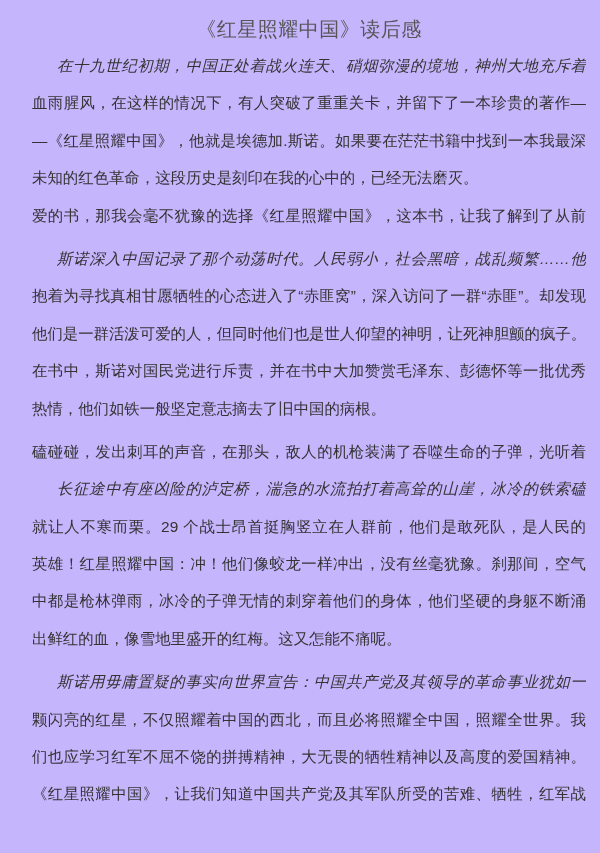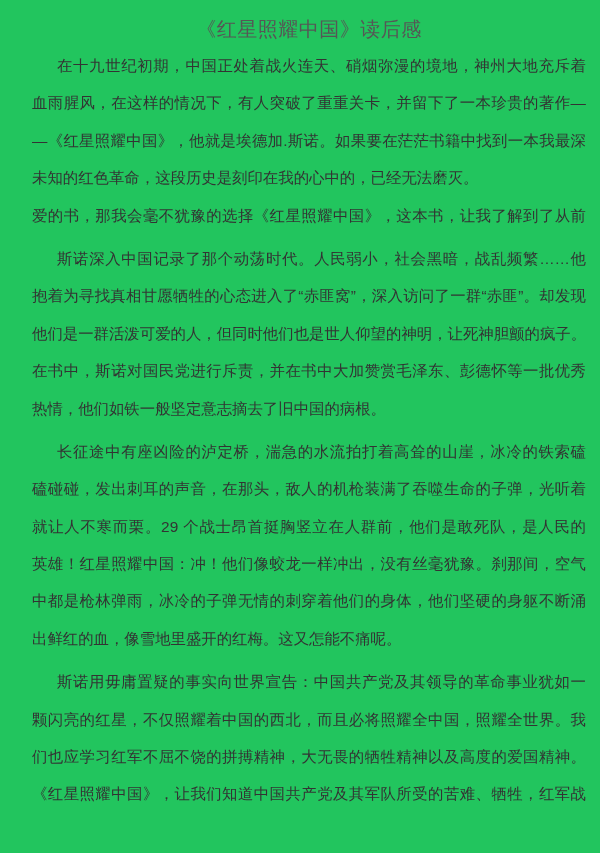--- a/index.html
+++ b/index.html
@@ -45,49 +45,50 @@
     height: 37.4px;
     line-height: 37.4px;
     overflow: hidden;
     white-space: nowrap;
     text-align: justify;
     text-align-last: justify;
     text-justify: inter-character;
   }
   .line.first {
     padding-left: 25px;
+    font-style: italic;
   }
   .line.end {
     text-align: left;
     text-align-last: left;
   }
 </style>
 </head>
 <body>
 
-<div class="page" style="background: #22c55e;">
+<div class="page" style="background: #c4b5fd;">
   <h1 class="doc-title" style="color: rgb(86, 86, 86);">《红星照耀中国》读后感</h1>
   <div class="doc-body" style="color: rgb(51, 51, 51);">
       <div class="para">
         <div class="line first">在十九世纪初期，中国正处着战火连天、硝烟弥漫的境地，神州大地充斥着</div>
         <div class="line">血雨腥风，在这样的情况下，有人突破了重重关卡，并留下了一本珍贵的著作—</div>
         <div class="line">—《红星照耀中国》，他就是埃德加.斯诺。如果要在茫茫书籍中找到一本我最深</div>
         <div class="line end">未知的红色革命，这段历史是刻印在我的心中的，已经无法磨灭。</div>
         <div class="line">爱的书，那我会毫不犹豫的选择《红星照耀中国》，这本书，让我了解到了从前</div>
       </div>
       <div class="para">
         <div class="line first">斯诺深入中国记录了那个动荡时代。人民弱小，社会黑暗，战乱频繁……他</div>
         <div class="line">抱着为寻找真相甘愿牺牲的心态进入了“赤匪窝”，深入访问了一群“赤匪”。却发现</div>
         <div class="line">他们是一群活泼可爱的人，但同时他们也是世人仰望的神明，让死神胆颤的疯子。</div>
         <div class="line">在书中，斯诺对国民党进行斥责，并在书中大加赞赏毛泽东、彭德怀等一批优秀</div>
         <div class="line end">热情，他们如铁一般坚定意志摘去了旧中国的病根。</div>
       </div>
       <div class="para">
+        <div class="line">磕碰碰，发出刺耳的声音，在那头，敌人的机枪装满了吞噬生命的子弹，光听着</div>
         <div class="line first">长征途中有座凶险的泸定桥，湍急的水流拍打着高耸的山崖，冰冷的铁索磕</div>
-        <div class="line">磕碰碰，发出刺耳的声音，在那头，敌人的机枪装满了吞噬生命的子弹，光听着</div>
         <div class="line">就让人不寒而栗。29 个战士昂首挺胸竖立在人群前，他们是敢死队，是人民的</div>
         <div class="line">英雄！红星照耀中国：冲！他们像蛟龙一样冲出，没有丝毫犹豫。刹那间，空气</div>
         <div class="line">中都是枪林弹雨，冰冷的子弹无情的刺穿着他们的身体，他们坚硬的身躯不断涌</div>
         <div class="line end">出鲜红的血，像雪地里盛开的红梅。这又怎能不痛呢。</div>
       </div>
       <div class="para">
         <div class="line first">斯诺用毋庸置疑的事实向世界宣告：中国共产党及其领导的革命事业犹如一</div>
         <div class="line">颗闪亮的红星，不仅照耀着中国的西北，而且必将照耀全中国，照耀全世界。我</div>
         <div class="line">们也应学习红军不屈不饶的拼搏精神，大无畏的牺牲精神以及高度的爱国精神。</div>
         <div class="line">《红星照耀中国》，让我们知道中国共产党及其军队所受的苦难、牺牲，红军战</div>

